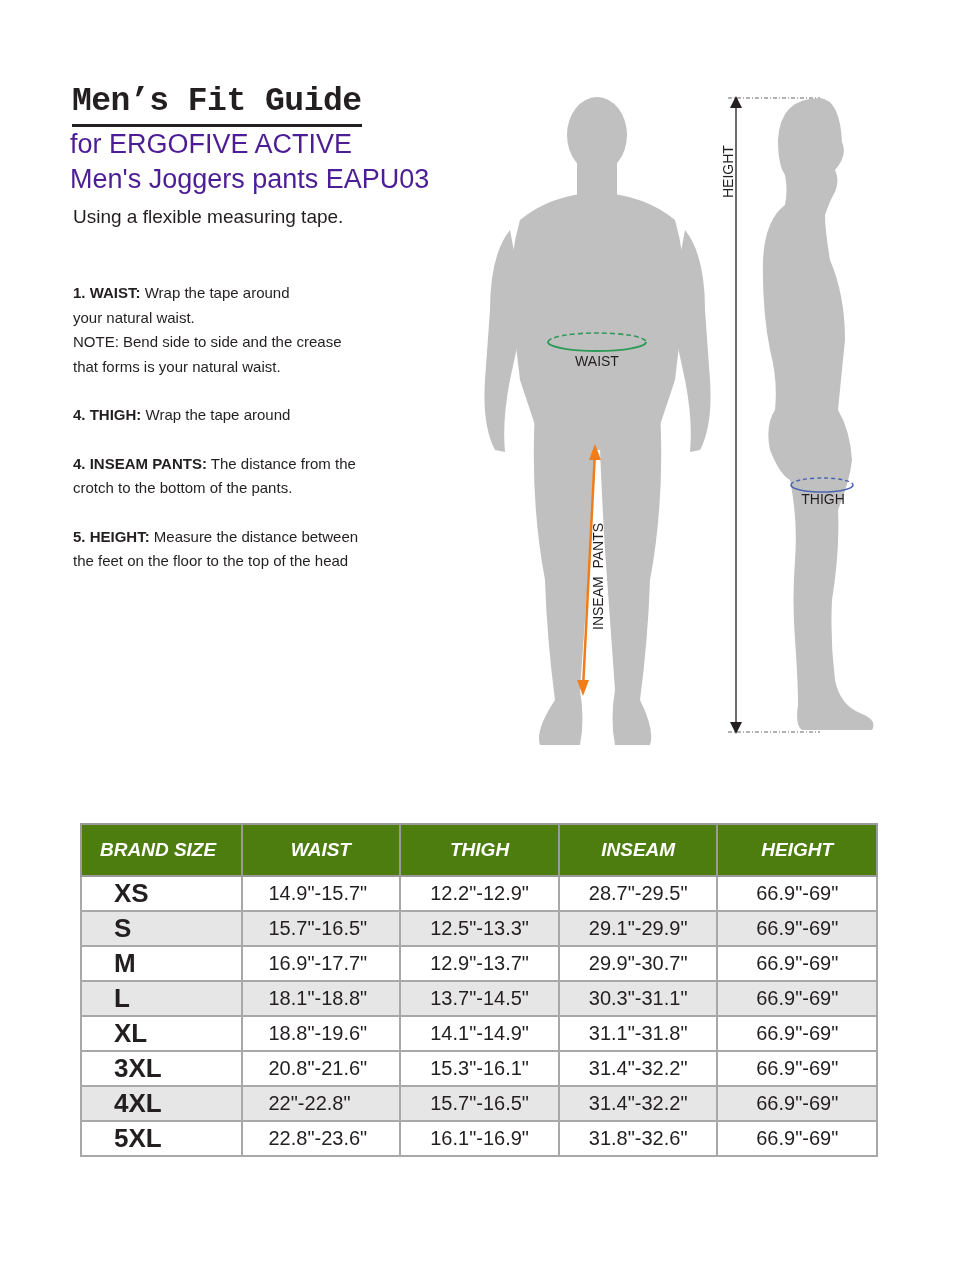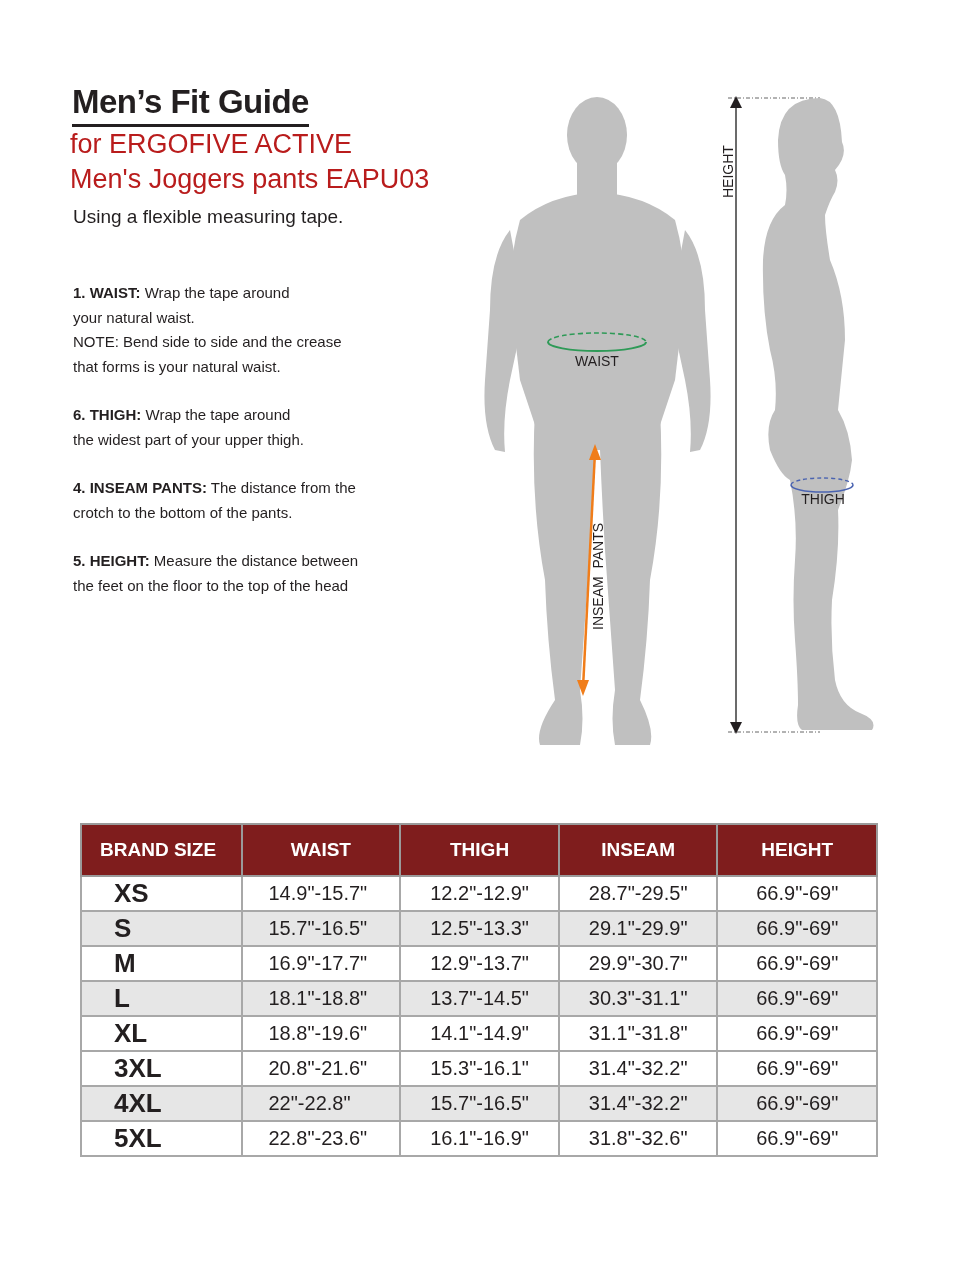--- a/index.html
+++ b/index.html
@@ -2,47 +2,47 @@
 <html><head>
   <meta charset="utf-8">
   <style>
     html, body { margin: 0; padding: 0; }
     body {
       width: 960px; height: 1280px; background: #ffffff; position: relative; overflow: hidden;
       font-family: "Liberation Sans", sans-serif; color: #231f20;
     }
     .title {
       position: absolute; left: 72px; top: 80px; margin: 0;
-      font-family: Liberation Sans, sans-serif; font-weight: bold; font-size: 33px; letter-spacing: -0.5px;
+      font-family: Liberation Mono, monospace; font-weight: bold; font-size: 33px; letter-spacing: -0.5px;
       color: #231f20; line-height: 44px;
       border-bottom: 3px solid #231f20; padding-bottom: 0px;
     }
     .subtitle {
-      position: absolute; left: 70px; top: 127px; font-size: 27px; line-height: 35px; color: #b91c1c;
+      position: absolute; left: 70px; top: 127px; font-size: 27px; line-height: 35px; color: #4c1d95;
     }
     .intro {
       position: absolute; left: 73px; top: 204px; font-size: 19px; line-height: 26px; color: #231f20;
     }
     .instructions {
       position: absolute; left: 73px; top: 281px; width: 400px; font-size: 15px; line-height: 24.5px; color: #231f20;
     }
     .instructions .item { margin-bottom: 24px; }
     .instructions b { font-weight: bold; }
 
     .figure { position: absolute; left: 480px; top: 80px; width: 420px; height: 680px; }
     .figure svg { width: 420px; height: 680px; display: block; }
 
     .size-table {
       position: absolute; left: 80px; top: 823px; width: 798px;
       border-collapse: collapse; border: 2px solid #9a9a9a;
       font-family: "Liberation Sans", sans-serif;
     }
     .size-table th {
-      background: #7f1d1d; color: #ffffff; font-weight: bold; font-size: 19px;
-      height: 50px; text-align: center; border: 2px solid #9a9a9a; border-top: none; padding: 0;
+      background: #4d7c0f; color: #ffffff; font-weight: bold; font-size: 19px;
+      height: 50px; text-align: center; border: 2px solid #9a9a9a; border-top: none; padding: 0; font-style: italic;
     }
     .size-table th:first-child { text-align: left; padding-left: 18px; }
     .size-table td {
       height: 33px; font-size: 20px; text-align: center; border: 2px solid #a8a8a8; padding: 0; color: #231f20;
     }
     .size-table td.size { text-align: left; padding-left: 32px; font-weight: bold; font-size: 26px; }
     .size-table td.waist { text-align: left; padding-left: 26px; }
     .size-table tr.alt td { background: #e6e6e6; }
     .size-table col.c1 { width: 161px; }
     .size-table col.c2 { width: 159px; }
@@ -61,22 +61,21 @@
 <div class="intro">Using a flexible measuring tape.</div>
 
 <div class="instructions">
   <div class="item">
     <div><b>1.  WAIST:</b><span> Wrap the tape around</span></div>
     <div>your natural waist.</div>
     <div>NOTE: Bend side to side and the crease</div>
     <div>that forms is your natural waist.</div>
   </div>
   <div class="item">
-    <div><b>6. THIGH:</b><span> Wrap the tape around</span></div>
-    <div>the widest part of your upper thigh.</div>
+    <div><b>4. THIGH:</b><span> Wrap the tape around</span></div>
   </div>
   <div class="item">
     <div><b>4. INSEAM PANTS:</b><span> The distance from the</span></div>
     <div>crotch to the bottom of the pants.</div>
   </div>
   <div class="item">
     <div><b>5. HEIGHT:</b><span> Measure the distance between</span></div>
     <div>the feet on the floor to the top of the head</div>
   </div>
 </div>

